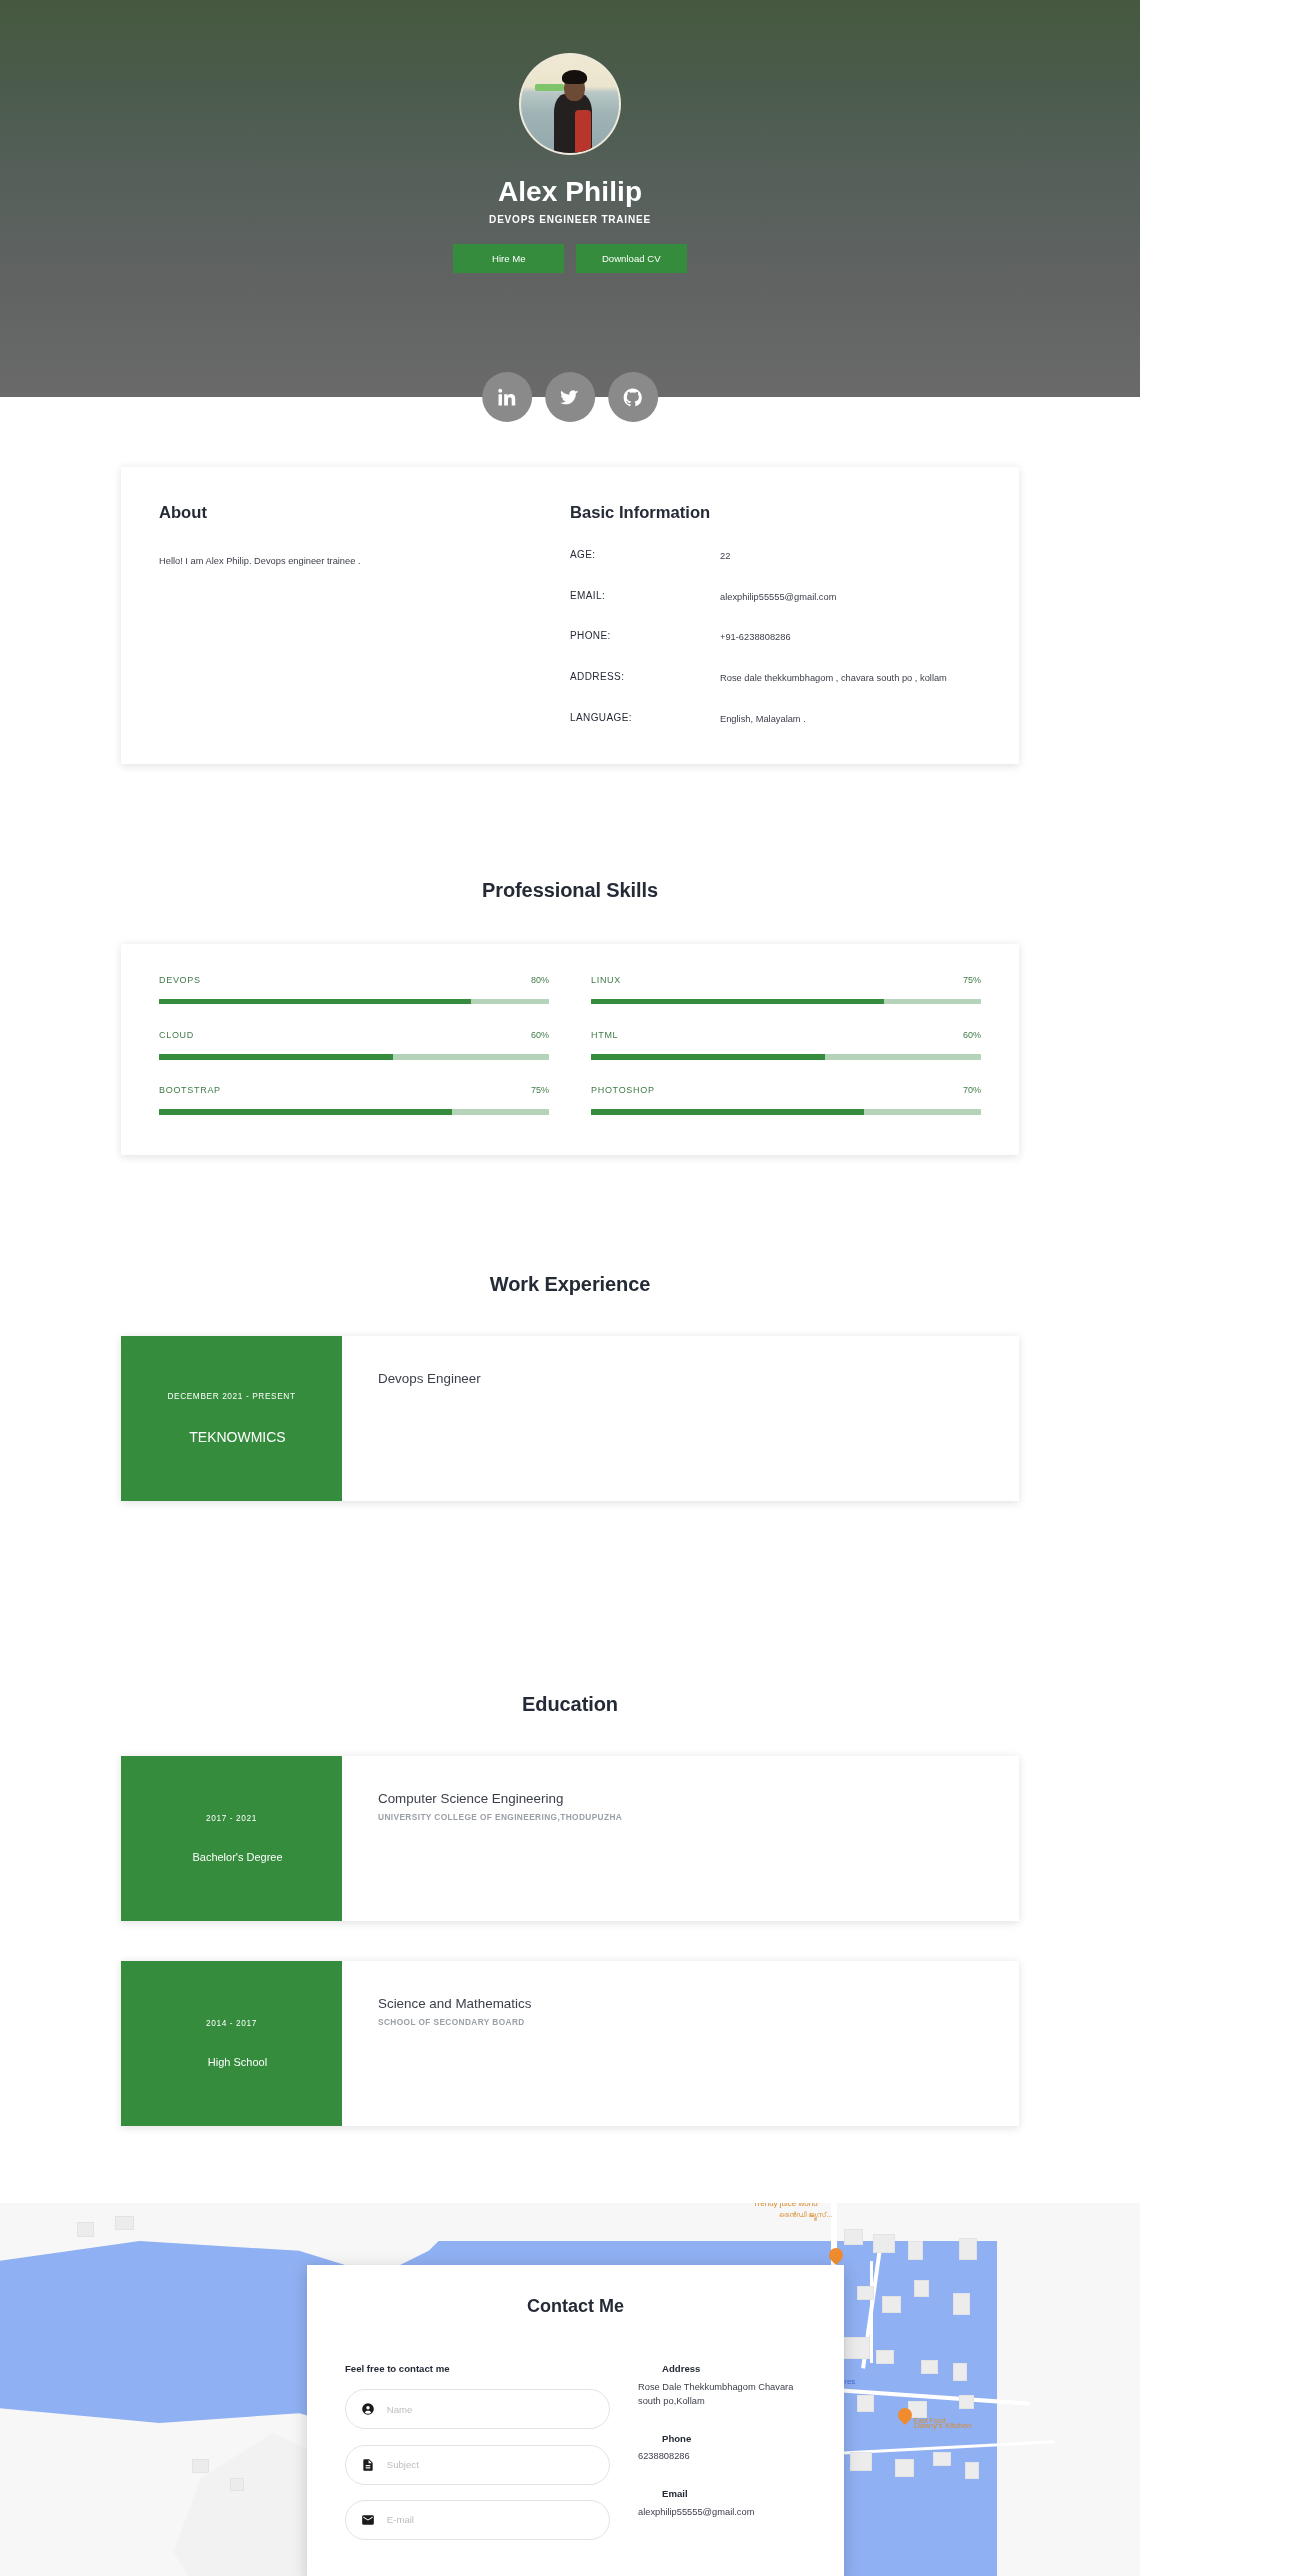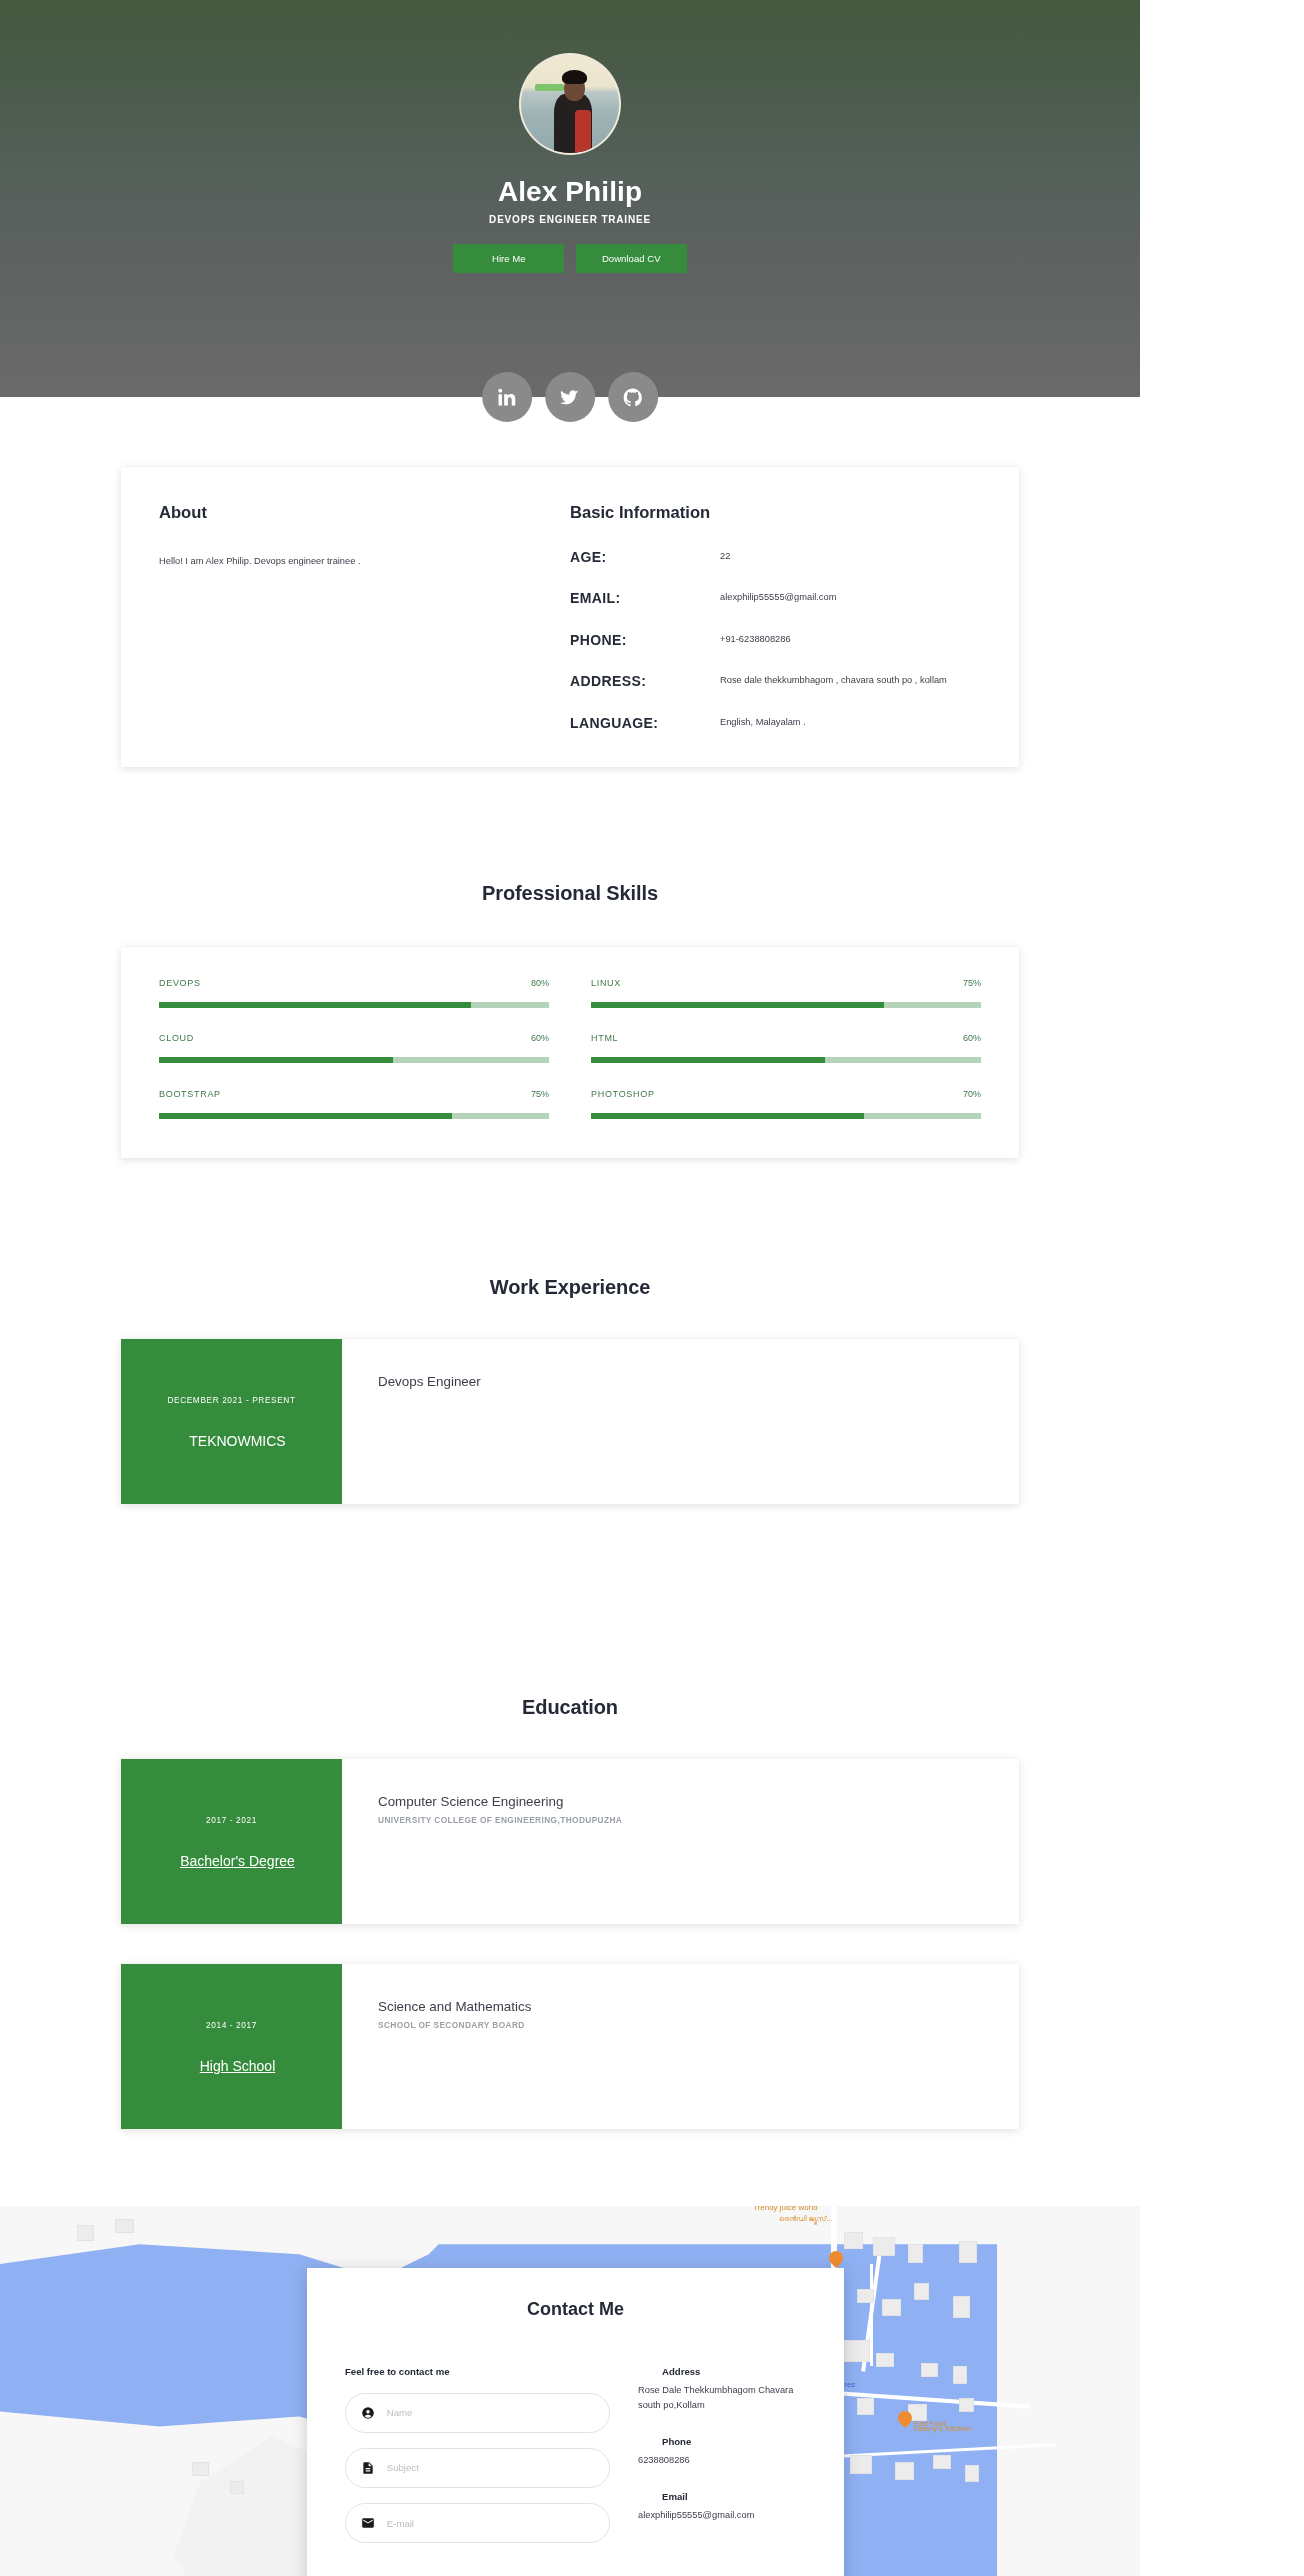--- a/index.html
+++ b/index.html
@@ -78,21 +78,21 @@
 
   
   .about-wrap { margin-top:70px; }
   .about-card { display:flex; padding:36px 38px 36px 38px; }
   .about-left { width:50%; padding-right:25.6px; }
   .about-right { width:50%; }
   .about-h { font-size:16.6px; font-weight:bold; color:#252a37; }
   .about-text { font-size:9.3px; color:#3b3f4a; margin-top:31px; line-height:1.6; }
   .info-row { display:flex; margin-top:25.6px; font-size:9.3px; }
   .info-row:first-of-type { margin-top:31px; }
-  .info-label { width:150px; font-weight:bold; letter-spacing:0.4px; color:#252a37; font-size:14px; }
+  .info-label { width:150px; font-weight:normal; letter-spacing:0.4px; color:#252a37; font-size:10px; }
   .info-value { color:#3b3f4a; line-height:1.65; max-width:269px; }
 
   
   .skills-wrap { margin-top:115px; }
   .skills-card {
     margin-top:42px; padding:31px 38px 36px 38px;
     display:flex; flex-wrap:wrap; column-gap:42px; row-gap:0;
   }
   .skill { width:calc(50% - 21px); margin-bottom:25.6px; }
   .skill:nth-last-child(-n+2) { margin-bottom:3.8px; }
@@ -106,21 +106,21 @@
   .exp-wrap { margin-top:118px; }
   .edu-wrap { margin-top:192px; }
   .tl-card { margin-top:40px; display:flex; min-height:165px; }
   .tl-left {
     width:221px; background:#348c3c; color:#ffffff;
     display:flex; flex-direction:column; align-items:center; justify-content:center;
     flex:0 0 221px;
   }
   .tl-date { font-size:8.3px; letter-spacing:0.6px; }
   .tl-place { font-size:14px; margin-top:28px;margin-left:12px; }
-  .tl-place.small { font-size:14px;text-decoration:underline; }
+  .tl-place.small { font-size:11px; }
   .tl-right { flex:1; background:#ffffff; padding:35px 36px; }
   .tl-title { font-size:13.4px; color:#3b3f4a; font-weight:400; }
   .tl-sub { font-size:8.3px; color:#9aa0a6; font-weight:bold; letter-spacing:0.4px; margin-top:5.8px; }
 
   
   .contact-section { margin-top:77px; position:relative; height:531px; overflow:hidden; background:#f8f8f8; }
   .map { position:absolute; inset:0; background:#f7f7f7; }
   .water { position:absolute; background:#8fb0f2; }
   .w-main { left:0; top:38px; width:997px; height:492px; clip-path:polygon(0% 4%, 14% 0%, 30% 2%, 38% 7%, 43% 2%, 44% 0%, 100% 0%, 100% 100%, 63% 100%, 60% 84%, 47% 74%, 41% 57%, 39% 40%, 30% 35%, 16% 37%, 0% 34%); }
   .land-patch { position:absolute; background:#f2f2f2; left:160px; top:230px; width:224px; height:230px; clip-path:polygon(50% 0%, 78% 12%, 95% 42%, 88% 72%, 60% 100%, 30% 88%, 6% 52%, 18% 20%); }

